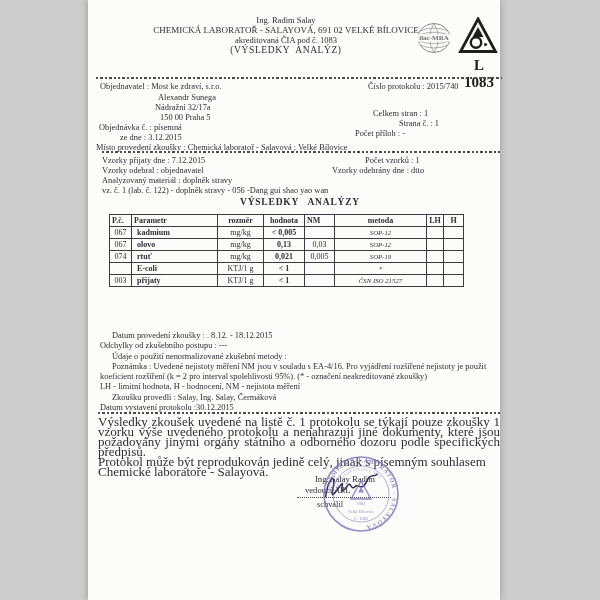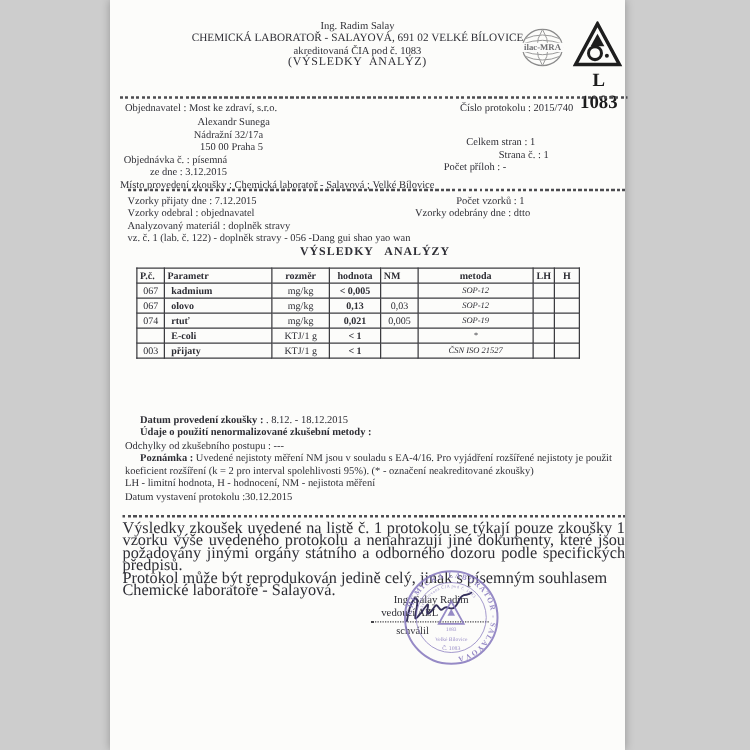--- a/index.html
+++ b/index.html
@@ -33,21 +33,21 @@
   table.res th{font-weight:bold;text-align:left;margin-left:36px;}
   table.res th.c2,table.res th.c5,table.res th.c6,table.res th.c7{text-align:center;}
   table.res th.c3{text-align:center;}
   table.res td.c0{text-align:center;}
   table.res td.c1{font-weight:bold;padding-left:5px;}
   table.res td.c2{text-align:center;}
   table.res td.c3{text-align:center;font-weight:bold;}
   table.res td.c4{text-align:center;}
   table.res td.c5{text-align:center;font-style:italic;font-size:6.8px;}
   .notes{position:absolute;left:12px;top:331px;width:400px;font-size:8.4px;line-height:10.3px;}
-  .notes b{font-weight:bold;padding-left:12px;}
+  .notes b{font-weight:normal;padding-left:12px;}
   .footer{position:absolute;left:10px;top:417px;width:402px;font-size:13px;line-height:10px;}
   .footer .p1{text-align:justify;}
   .footer .p2{margin-top:0;}
   .sig-name{position:absolute;left:227px;top:474px;font-size:8.6px;}
   .sig-role{position:absolute;left:217px;top:485px;font-size:8.6px;}
   .sig-dots{position:absolute;left:209px;top:497px;width:94px;border-top:1.4px dotted #46464a;}
   .sig-approved{position:absolute;left:229px;top:500px;font-size:8.4px;}
   .sig-scribble{position:absolute;left:232px;top:468px;transform:rotate(-4deg);}
   .stamp{position:absolute;left:233px;top:454px;opacity:.85;}
 </style>
@@ -184,24 +184,25 @@
           <td class="c4"></td>
           <td class="c5">ČSN ISO 21527</td>
           <td class="c6"></td>
           <td class="c7"></td>
         </tr>
       </tbody>
   </table>
 
   <div class="notes">
     <div><b>Datum provedení zkoušky :</b> <span>. 8.12. - 18.12.2015</span></div>
+    <div>Odchylky od zkušebního postupu : ---</div>
     <div><b>Údaje o použití nenormalizované zkušební metody :</b></div>
-    <div>Odchylky od zkušebního postupu : ---</div>
     <div><b>Poznámka :</b> <span>Uvedené nejistoty měření NM jsou v souladu s EA-4/16. Pro vyjádření rozšířené nejistoty je použit koeficient rozšíření (k = 2 pro interval spolehlivosti 95%). (* - označení neakreditované zkoušky)</span></div>
     <div>LH - limitní hodnota, H - hodnocení, NM - nejistota měření</div>
+    <div><b>Zkoušku provedli :</b> <span>Salay, Ing. Salay, Čermáková</span></div>
     <div>Datum vystavení protokolu :30.12.2015</div>
   </div>
 
   <div class="sep" style="left:10px;top:412px;width:402px;"></div>
 
   <div class="footer">
     <div class="p1">Výsledky zkoušek uvedené na listě č. 1 protokolu se týkají pouze zkoušky 1 vzorku výše uvedeného protokolu a nenahrazují jiné dokumenty, které jsou požadovány jinými orgány státního a odborného dozoru podle specifických předpisů.</div>
     <div class="p2">Protokol může být reprodukován jedině celý, jinak s písemným souhlasem Chemické laboratoře - Salayová.</div>
   </div>
 

